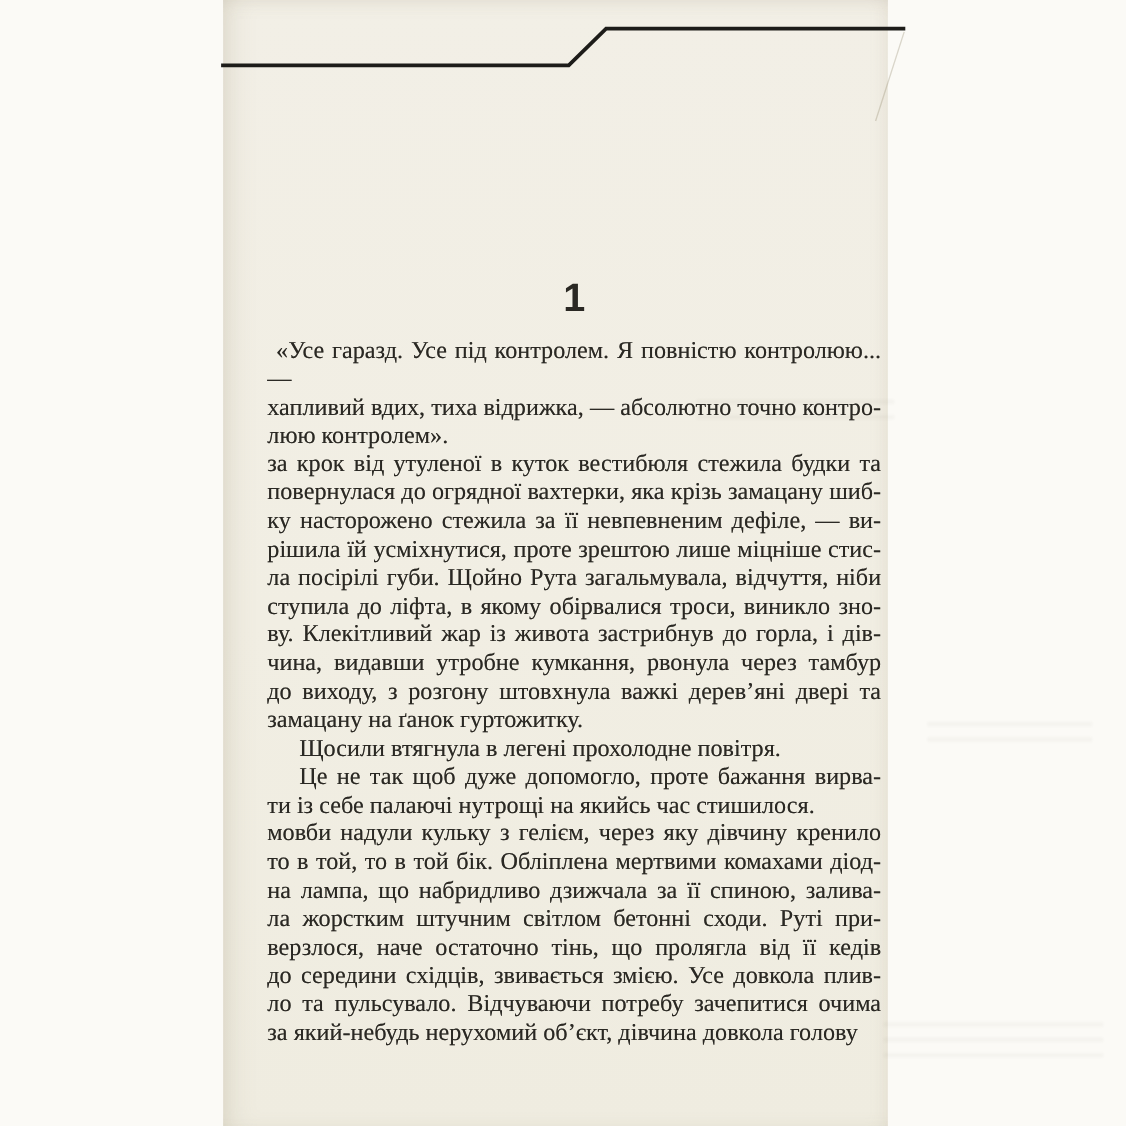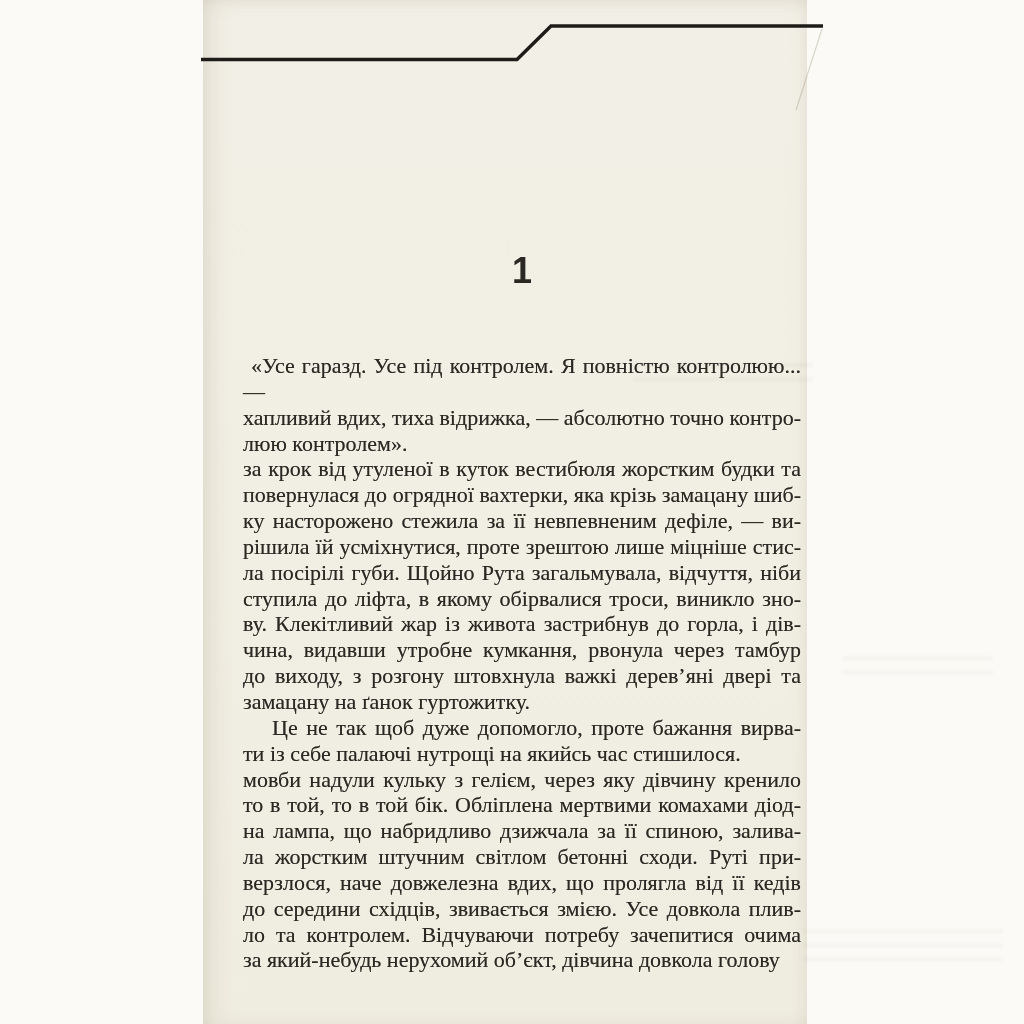--- a/index.html
+++ b/index.html
@@ -55,21 +55,20 @@
   
   .text-block {
     position: absolute;
     left: 40px;
     top: 305px;
     width: 558px;
     font-size: 22px;
     line-height: 25.85px;
     color: var(--ink, #2a2823);
     text-shadow: 0 0 0.4px rgba(42, 40, 35, 0.55);
-    margin-top: 48px;
   }
   .line {
     text-align: justify;
     text-align-last: justify;
   }
   .line.end { text-align-last: left; }
   .line.first { text-indent: 29px; }
   .para:first-child .line.first { text-indent: 8px; }
 
   
@@ -102,43 +101,46 @@
 
     <div class="chapter-num">1</div>
 
     <div class="text-block">
         <div class="para">
           <div class="line first">«Усе гаразд. Усе під контролем. Я повністю контролюю... —</div>
           <div class="line">хапливий вдих, тиха відрижка, — абсолютно точно контро-</div>
           <div class="line end">люю контролем».</div>
         </div>
         <div class="para">
-          <div class="line">за крок від утуленої в куток вестибюля жорстким будки та</div>
+          <div class="line">за крок від утуленої в куток вестибюля стежила будки та</div>
           <div class="line">повернулася до огрядної вахтерки, яка крізь замацану шиб-</div>
           <div class="line">ку насторожено стежила за її невпевненим дефіле, — ви-</div>
           <div class="line">рішила їй усміхнутися, проте зрештою лише міцніше стис-</div>
           <div class="line">ла посірілі губи. Щойно Рута загальмувала, відчуття, ніби</div>
           <div class="line">ступила до ліфта, в якому обірвалися троси, виникло зно-</div>
           <div class="line">ву. Клекітливий жар із живота застрибнув до горла, і дів-</div>
           <div class="line">чина, видавши утробне кумкання, рвонула через тамбур</div>
           <div class="line">до виходу, з розгону штовхнула важкі дерев’яні двері та</div>
           <div class="line end">замацану на ґанок гуртожитку.</div>
         </div>
         <div class="para">
+          <div class="line first end">Щосили втягнула в легені прохолодне повітря.</div>
+        </div>
+        <div class="para">
           <div class="line first">Це не так щоб дуже допомогло, проте бажання вирва-</div>
           <div class="line end">ти із себе палаючі нутрощі на якийсь час стишилося.</div>
         </div>
         <div class="para">
           <div class="line">мовби надули кульку з гелієм, через яку дівчину кренило</div>
           <div class="line">то в той, то в той бік. Обліплена мертвими комахами діод-</div>
           <div class="line">на лампа, що набридливо дзижчала за її спиною, залива-</div>
           <div class="line">ла жорстким штучним світлом бетонні сходи. Руті при-</div>
-          <div class="line">верзлося, наче довжелезна вдих, що пролягла від її кедів</div>
+          <div class="line">верзлося, наче остаточно тінь, що пролягла від її кедів</div>
           <div class="line">до середини східців, звивається змією. Усе довкола плив-</div>
-          <div class="line">ло та контролем. Відчуваючи потребу зачепитися очима</div>
+          <div class="line">ло та пульсувало. Відчуваючи потребу зачепитися очима</div>
           <div class="line end">за який-небудь нерухомий об’єкт, дівчина довкола голову</div>
         </div>
       </div>
   </div>
 
   <svg class="rule-svg" viewBox="0 0 1024 140" xmlns="http://www.w3.org/2000/svg">
     <polyline points="201,59.5 517,59.5 551,26 823,26" fill="none" stroke="#1d1c19" stroke-width="3.4"></polyline>
     <line x1="822" y1="29" x2="796" y2="110" stroke="rgba(140,128,100,0.30)" stroke-width="1.2"></line>
   </svg>
 

